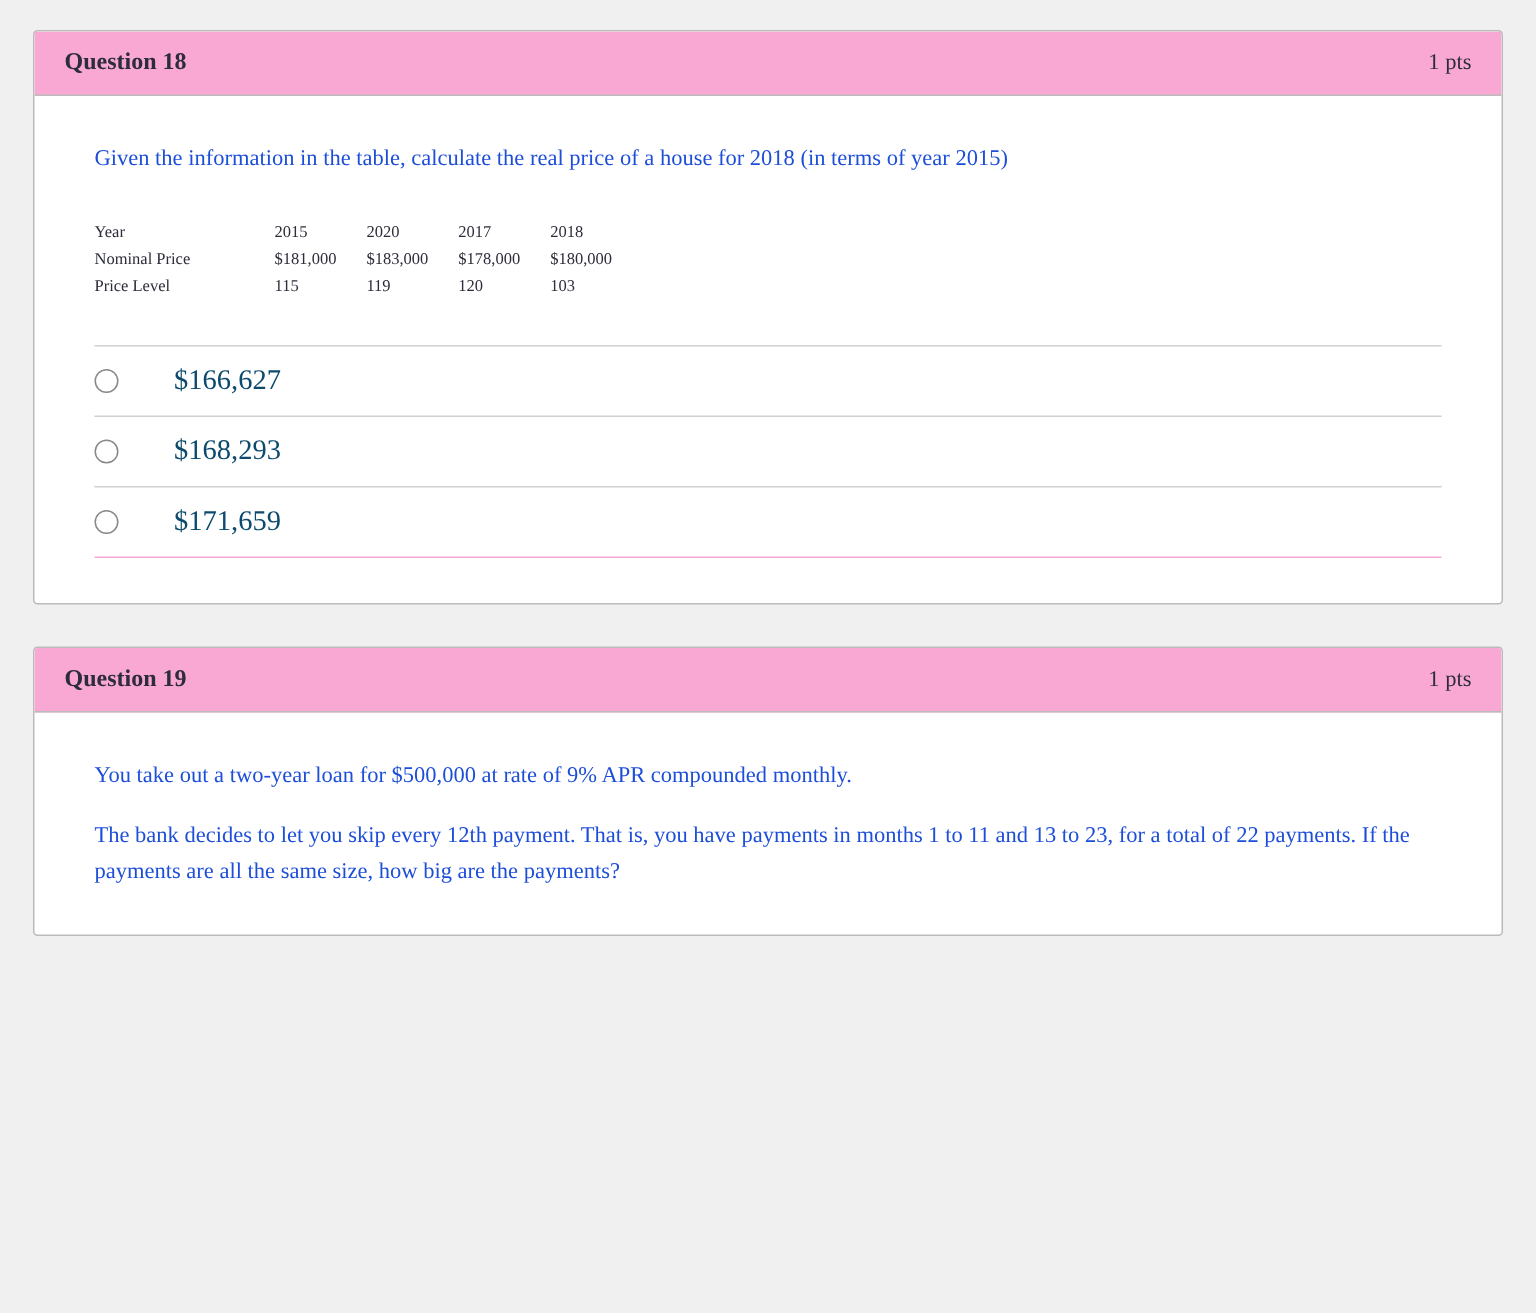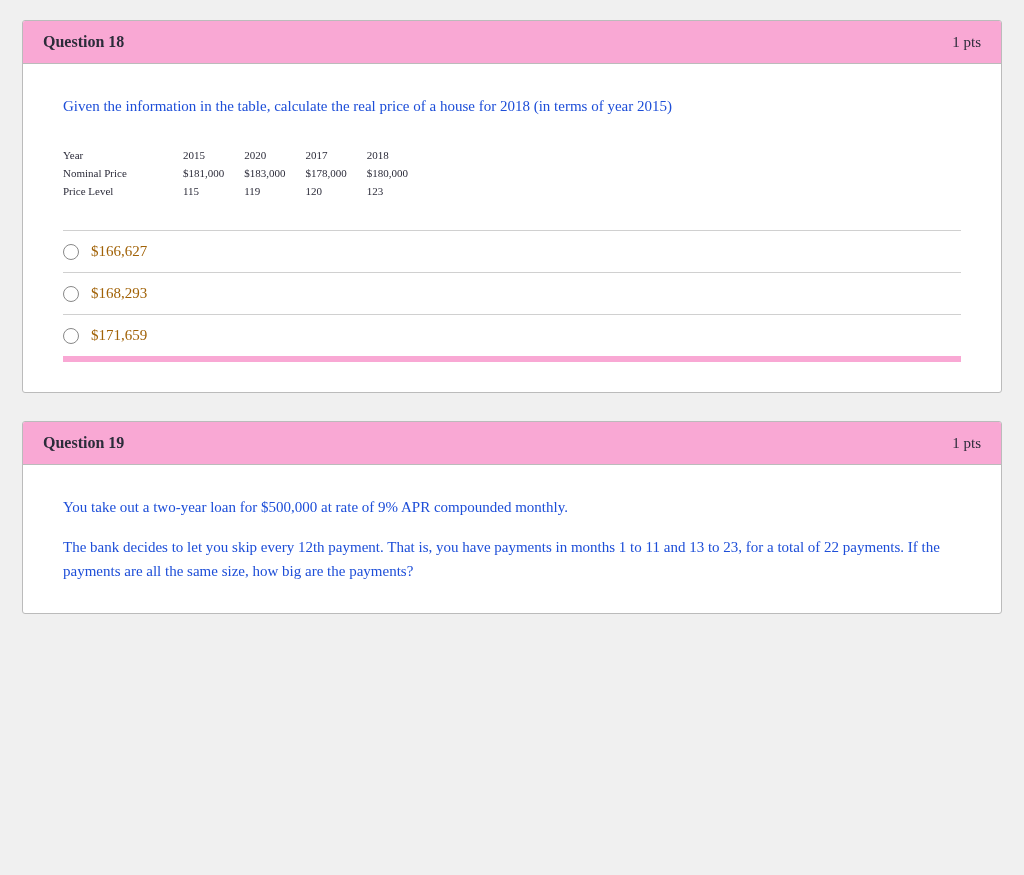--- a/index.html
+++ b/index.html
@@ -82,27 +82,27 @@
     .options-list {
       list-style: none;
       margin-top: 10px;
     }
 
     .option-item {
       display: flex;
       align-items: center;
       padding: 12px 0;
       border-top: 1px solid #d0d0d0;
-      font-size: 15px;
-      color: #a16207;
+      font-size: 19px;
+      color: #0c4a6e;
+      gap: 25px;
     }
 
     .option-item:last-child {
-      border-bottom: 6px solid #f9a8d4;
-      align-items: flex-end;
+      border-bottom: 1px solid #f9a8d4;
     }
 
     .radio-circle {
       width: 16px;
       height: 16px;
       border: 1.5px solid #888;
       border-radius: 50%;
       margin-right: 12px;
       flex-shrink: 0;
       background: #fff;
@@ -152,21 +152,21 @@
             <td>$181,000</td>
             <td>$183,000</td>
             <td>$178,000</td>
             <td>$180,000</td>
           </tr>
           <tr>
             <td>Price Level</td>
             <td>115</td>
             <td>119</td>
             <td>120</td>
-            <td>123</td>
+            <td>103</td>
           </tr>
         </tbody>
       </table>
 
       <ul class="options-list">
         <li class="option-item">
           <span class="radio-circle"></span>
           <span>$166,627</span>
         </li>
         <li class="option-item">

